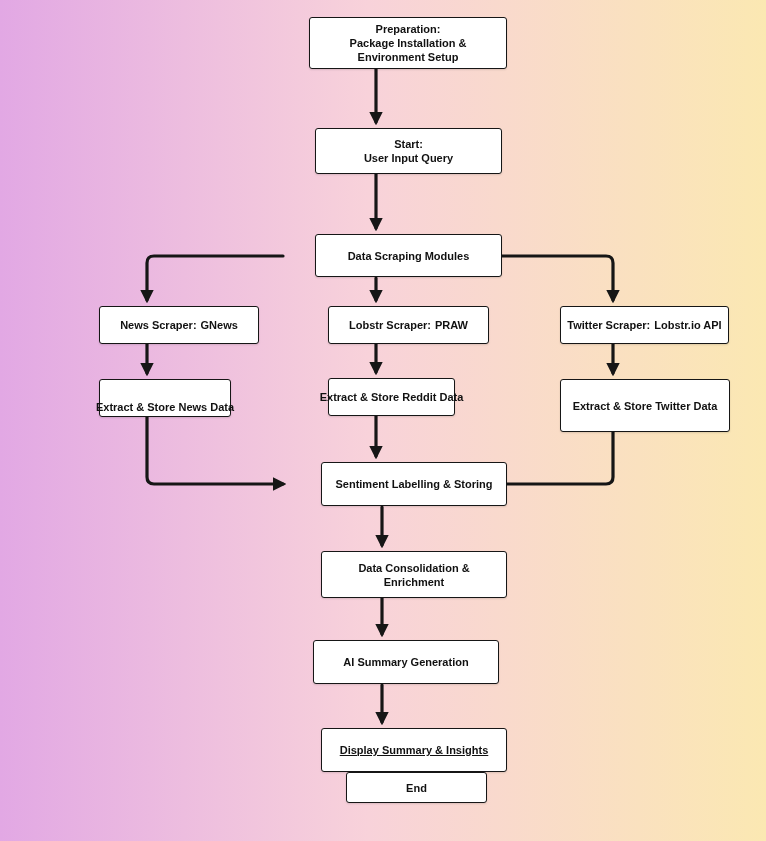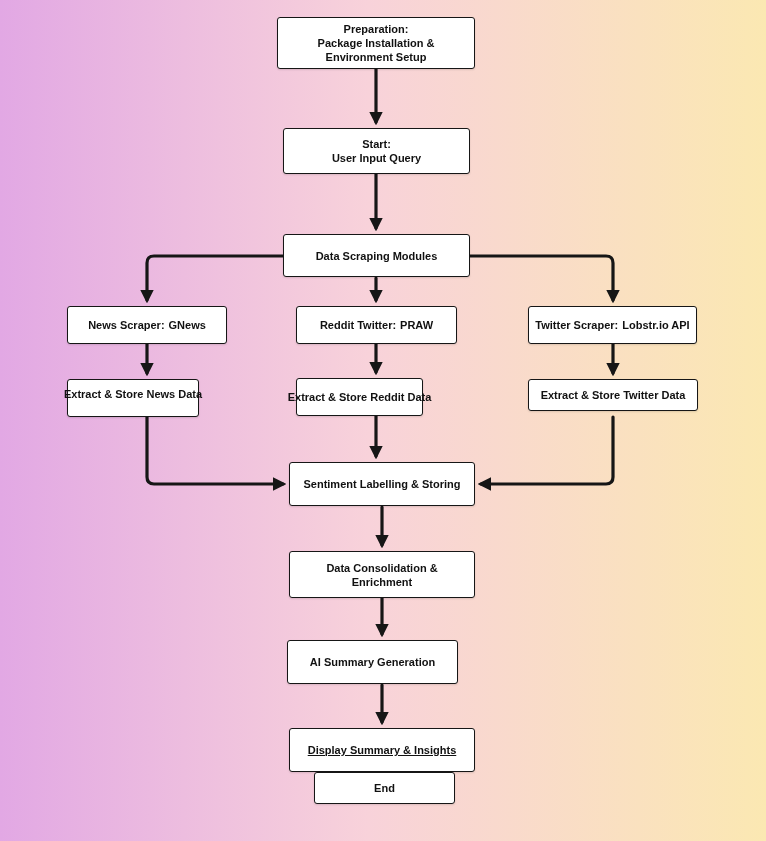--- a/index.html
+++ b/index.html
@@ -27,22 +27,23 @@
     border:1.5px solid var(--node-border);
     border-radius:3px;
     color:var(--text);
     display:flex;
     flex-direction:column;
     align-items:center;
     justify-content:center;
     text-align:center;
     font-size:11px;
     line-height:14px;
-    padding:15px 5px;
+    padding:2px 5px;
     box-shadow:0 1px 2px rgba(0,0,0,0.12);
+    margin-left:32px;
   }
   .node .t{font-weight:700;}
   .node .s{font-weight:700;}
   .node.inline{flex-direction:row;white-space:nowrap;}
   .node.inline .t{margin-right:4px;}
   .nw{white-space:nowrap;}
 </style>
 </head>
 <body>
 
@@ -86,50 +87,50 @@
   <div class="node nw" style="left:283px;top:234px;width:187px;height:43px;">
     <div class="t">Data Scraping Modules</div>
   </div>
 
   <div class="node inline" style="left:67px;top:306px;width:160px;height:38px;">
     <span class="t">News Scraper:</span>
     <span class="s">GNews</span>
   </div>
 
   <div class="node inline" style="left:296px;top:306px;width:161px;height:38px;">
-    <span class="t">Reddit Twitter:</span>
+    <span class="t">Lobstr Scraper:</span>
     <span class="s">PRAW</span>
   </div>
 
   <div class="node inline" style="left:528px;top:306px;width:169px;height:38px;text-align:center;">
     <span class="t">Twitter Scraper:</span>
     <span class="s">Lobstr.io API</span>
   </div>
 
   <div class="node nw" style="left:67px;top:379px;width:132px;height:38px;justify-content:flex-end;">
     <div class="t">Extract &amp; Store News Data</div>
   </div>
 
   <div class="node nw" style="left:296px;top:378px;width:127px;height:38px;">
     <div class="t">Extract &amp; Store Reddit Data</div>
   </div>
 
-  <div class="node nw" style="left:528px;top:379px;width:170px;height:32px;">
+  <div class="node nw" style="left:528px;top:379px;width:170px;height:53px;">
     <div class="t">Extract &amp; Store Twitter Data</div>
   </div>
 
   <div class="node nw" style="left:289px;top:462px;width:186px;height:44px;">
     <div class="t">Sentiment Labelling &amp; Storing</div>
   </div>
 
   <div class="node" style="left:289px;top:551px;width:186px;height:47px;">
     <div class="t">Data Consolidation &amp; Enrichment</div>
   </div>
 
-  <div class="node nw" style="left:287px;top:640px;width:171px;height:44px;">
+  <div class="node nw" style="left:281px;top:640px;width:186px;height:44px;">
     <div class="t">AI Summary Generation</div>
   </div>
 
   <div class="node nw" style="left:289px;top:728px;width:186px;height:44px;text-decoration:underline;">
     <div class="t">Display Summary &amp; Insights</div>
   </div>
 
   <div class="node nw" style="left:314px;top:772px;width:141px;height:31px;">
     <div class="t">End</div>
   </div>

